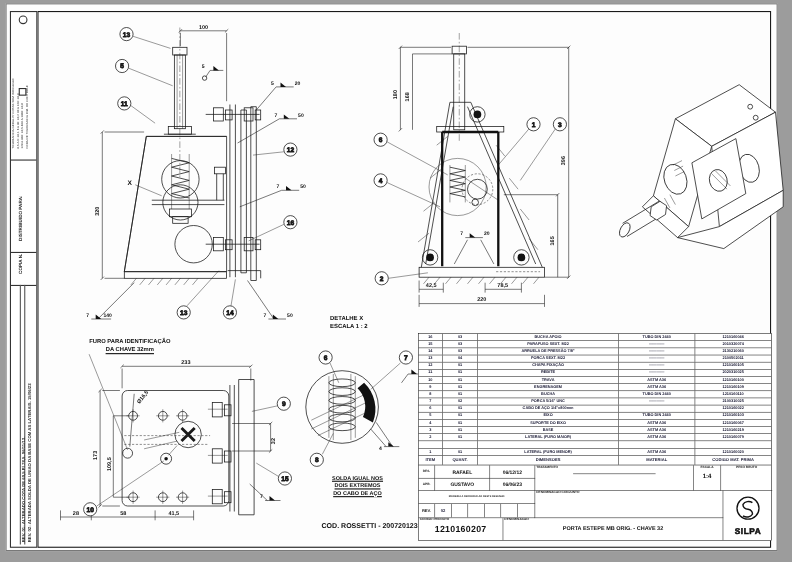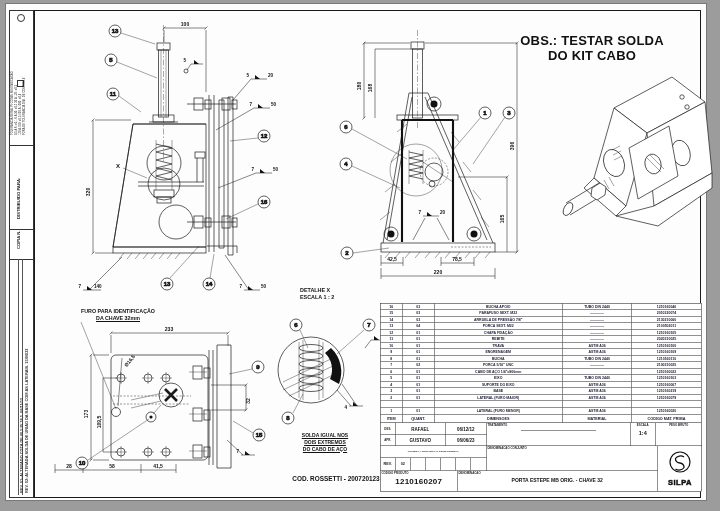--- a/index.html
+++ b/index.html
@@ -73,24 +73,20 @@
   <div class="syms" style="left:11px;top:76px"></div>
   <div class="rot tol" style="left:6px;top:131px">TOLERANCIA GERAL P/ COTAS SEM INDICACAO</div>
   <div class="rot tol" style="left:10px;top:131px">0,5 A 6: ±0,1   6 A 30: ±0,2   30 A 120: ±0,3</div>
   <div class="rot tol" style="left:14px;top:131px">120 A 400: ±0,5   400 A 1000: ±0,8</div>
   <div class="rot tol" style="left:18px;top:131px">FORA DE TOLERANCIA        DIM. DE CONTROLE</div>
   <div class="rot stripb" style="left:11px;top:215px">DISTRIBUIDO PARA:</div>
   <div class="rot stripb" style="left:11px;top:245px">COPIA N.</div>
   <div class="rot revtxt" style="left:13.5px;top:489px">REV. 01: ALTERADO COTA DE 60,5 P/ 78,5. 06/11/13.</div>
   <div class="rot revtxt" style="left:19px;top:489px">REV. 02: ALTERADA SOLDA DE UNIAO DA BASE COM AS LATERAIS. 15/06/23</div>
 
-  <div class="obs">
-    <div>OBS.: TESTAR SOLDA</div>
-    <div>DO KIT CABO</div>
-  </div>
 
   <svg class="view" style="left:31px;top:8px" width="270" height="290" viewBox="0 0 270 290">
     <g class="dim">
       <path d="M127,16H169 M125.5,17.5L128.5,14.5 M167.5,17.5L170.5,14.5 M127,18V30 M169,18V80"></path>
       <path d="M56,108V241 M54.5,109.5L57.5,106.5 M54.5,242.5L57.5,239.5 M58,108H94 M58,241H76"></path>
     </g>
     <text class="dt" x="148" y="14">100</text>
     <text class="dt" transform="translate(53,180) rotate(-90)">320</text>
     <g class="cl">
         <path d="M126.5,13V150"></path>

